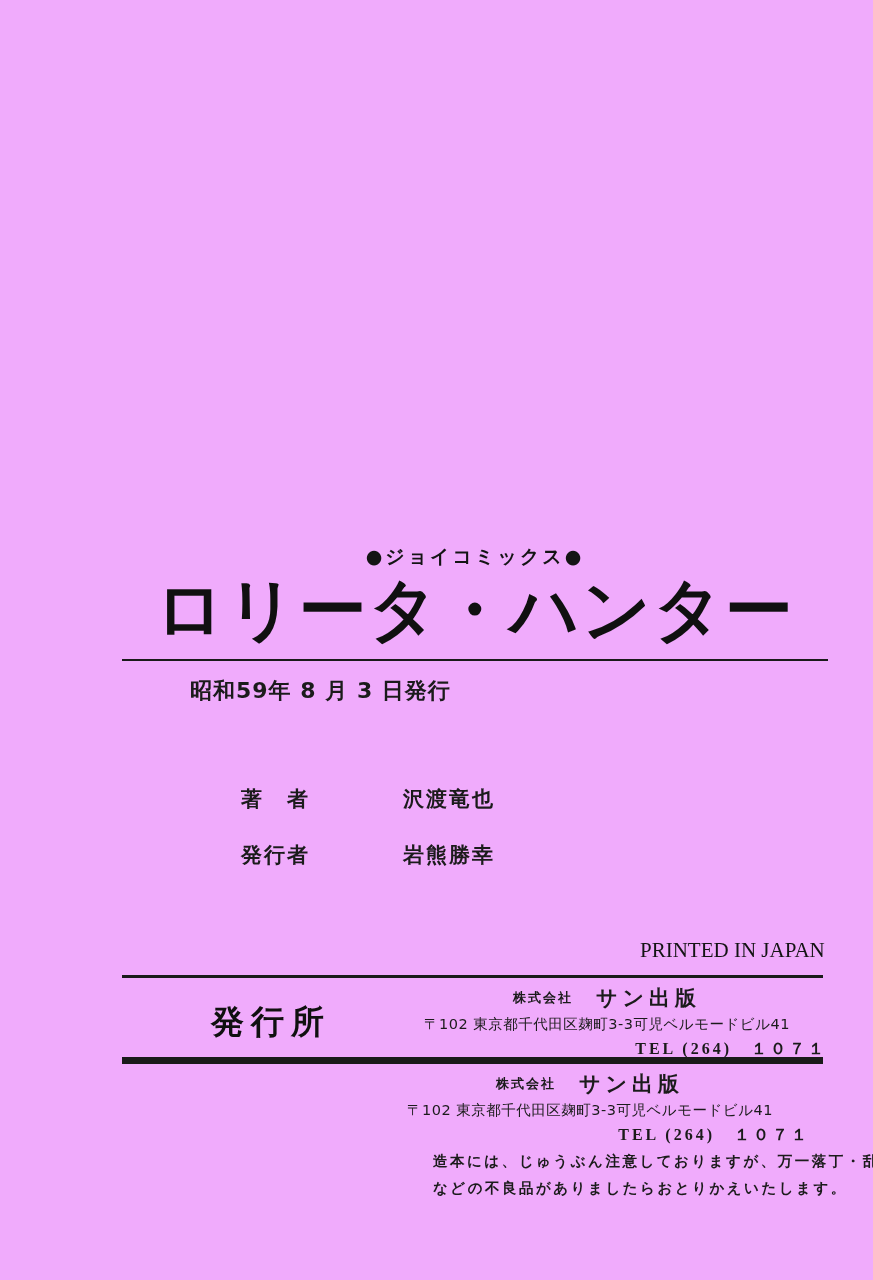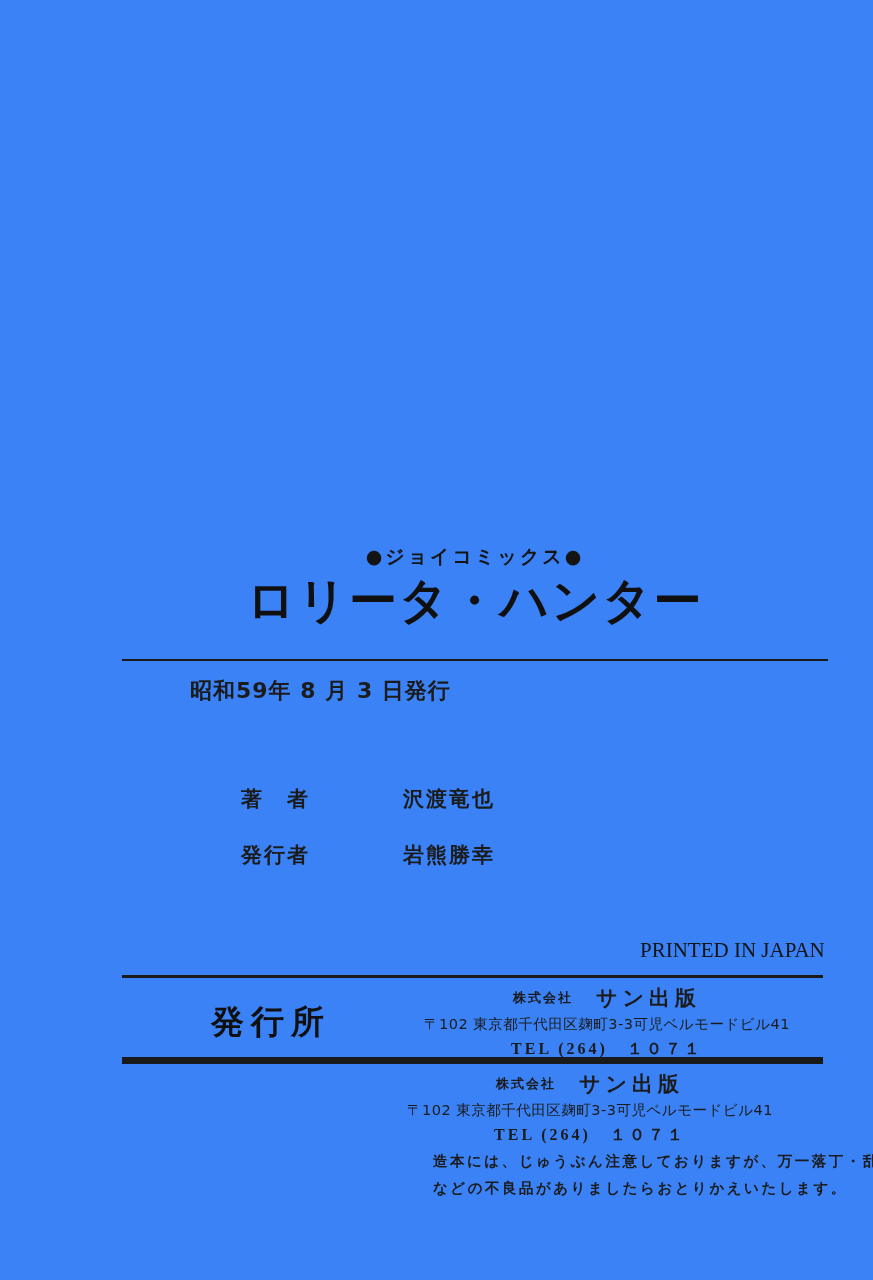--- a/index.html
+++ b/index.html
@@ -3,21 +3,21 @@
 <meta charset="utf-8">
 <style>
   html, body { margin: 0; padding: 0; }
   body { background: #e9e8e5; }
 
   .page {
     position: relative;
     width: 873px;
     height: 1280px;
     margin: 0 auto;
-    background: #3b82f6;
+    background: #f0abfc;
     color: #1b1b1b;
     font-family: "DejaVu Sans", sans-serif;
     overflow: hidden;
   }
 
   
   .masthead {
     position: absolute;
     left: 122px;
     top: 544px;
@@ -25,21 +25,21 @@
     text-align: center;
   }
   .series-label {
     font-size: 19px;
     font-weight: bold;
     letter-spacing: 3px;
     color: #141414;
   }
   .book-title {
     margin: 6px 0 0 0;
-    font-size: 48px;
+    font-size: 68px;
     font-weight: bold;
     letter-spacing: 2px;
     line-height: 1.0;
     color: #101010;
     white-space: nowrap;
   }
 
   
   .rule { position: absolute; background: #1a1a1a; }
   .rule-title  { left: 122px; top: 659px; width: 706px; height: 2px; }
@@ -131,20 +131,21 @@
     letter-spacing: 0.5px;
     white-space: nowrap;
   }
   .pub-tel {
     margin-top: 5px;
     font-family: "Liberation Serif", serif;
     font-size: 16px;
     font-weight: 600;
     letter-spacing: 3px;
     white-space: nowrap;
+    text-align: right;
   }
 
   
   .notice {
     position: absolute;
     left: 433px;
     top: 1148px;
     font-size: 14.5px;
     font-weight: 600;
     letter-spacing: 2.5px;

